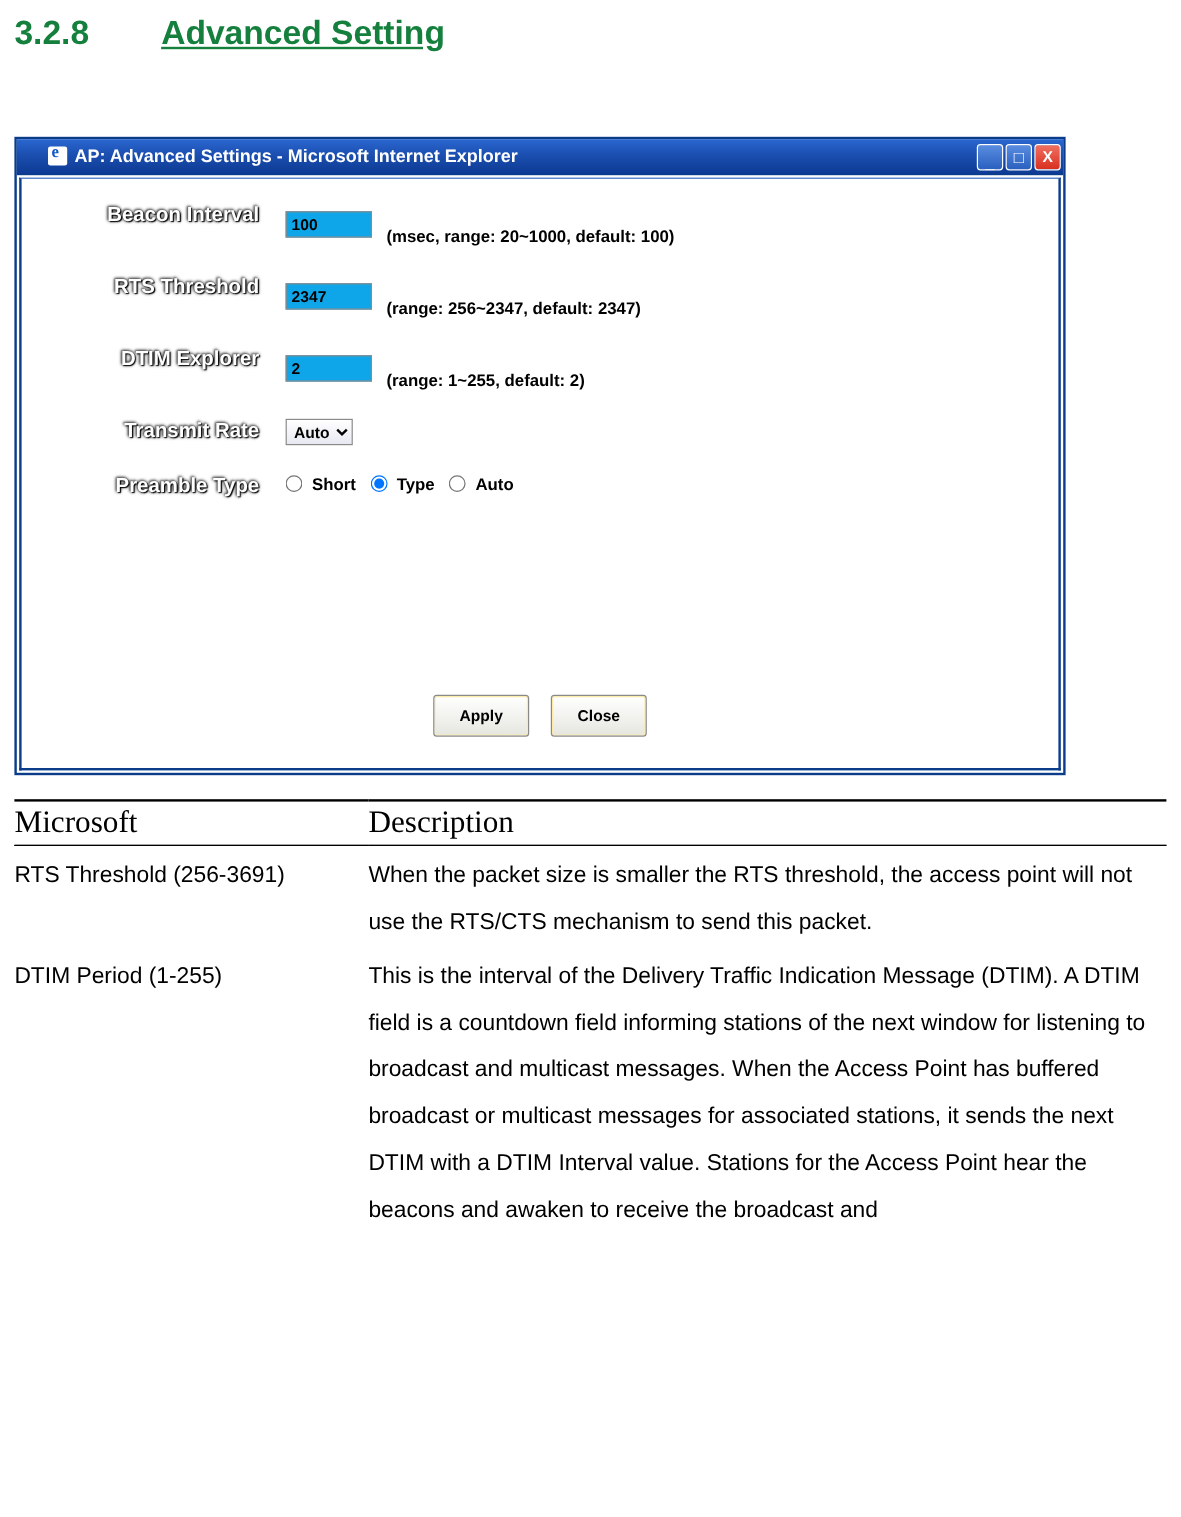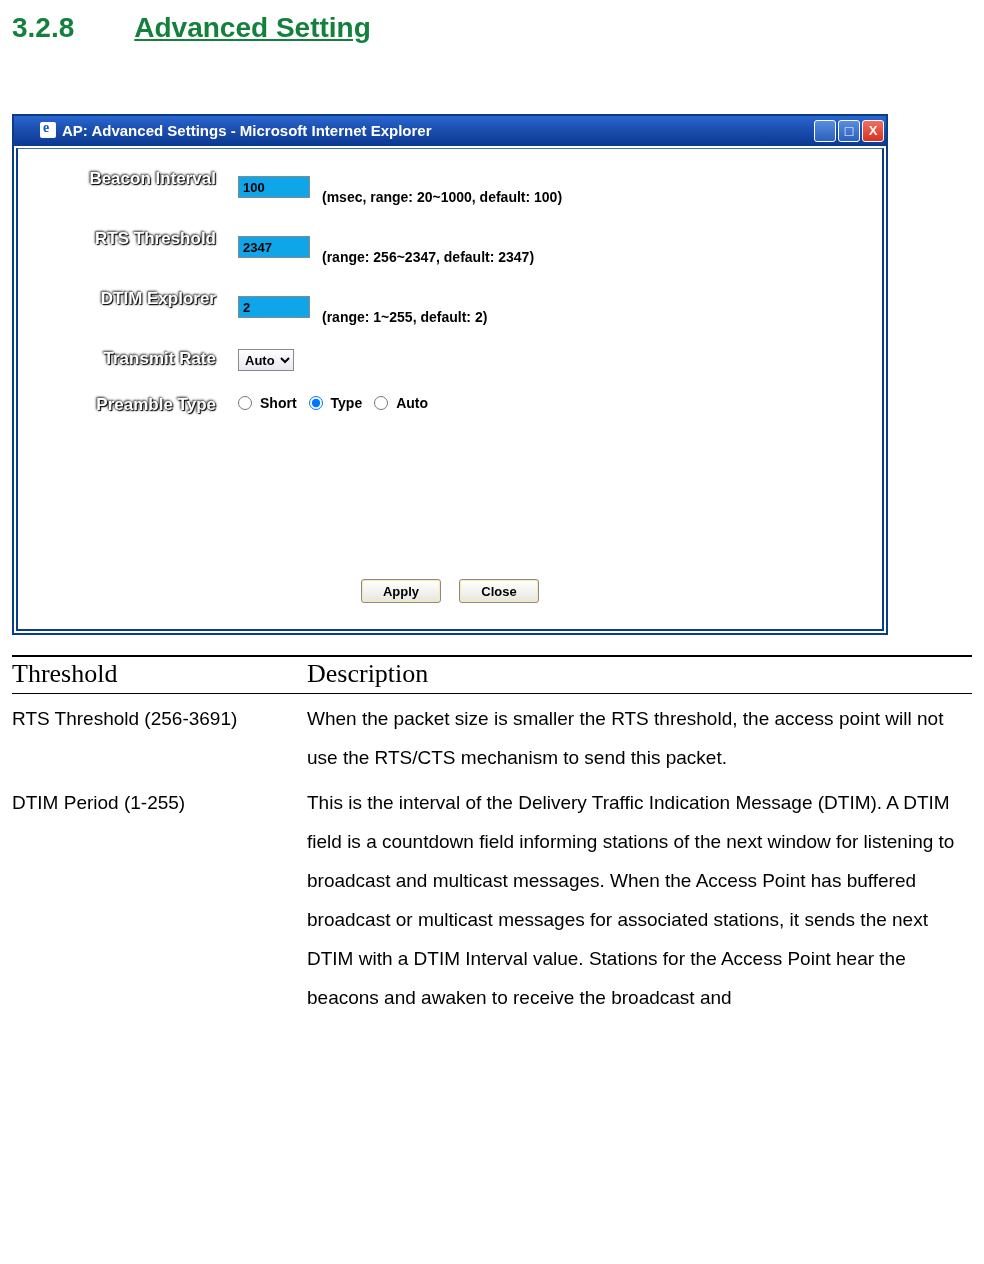--- a/index.html
+++ b/index.html
@@ -125,21 +125,21 @@
     padding: 0 2px;
   }
   .button-row {
     display: flex;
     justify-content: center;
     gap: 18px;
     padding: 20px 0 16px 0;
   }
   .action-btn {
     min-width: 80px;
-    height: 24px;
+    height: 35px;
     border: 1px solid #8a8a8a;
     border-radius: 3px;
     background: linear-gradient(to bottom,#ffffff,#e6e6e0);
     font-family: Tahoma, Arial, sans-serif;
     font-size: 13px;
     font-weight: bold;
     padding: 0 14px;
     box-shadow: inset 0 0 0 1px #fceaa8;
   }
 
@@ -245,21 +245,21 @@
         <button class="action-btn">Apply</button>
         <button class="action-btn">Close</button>
       </div>
     </div>
   </div>
 </div>
 
 <table class="param-table">
   <thead>
     <tr>
-      <th class="col-param">Threshold</th>
+      <th class="col-param">Microsoft</th>
       <th>Description</th>
     </tr>
   </thead>
   <tbody>
     <tr>
       <td class="param-name">RTS Threshold (256-3691)</td>
       <td>When the packet size is smaller the RTS threshold, the access point will not use the RTS/CTS mechanism to send this packet.</td>
     </tr>
     <tr>
       <td class="param-name">DTIM Period (1-255)</td>

